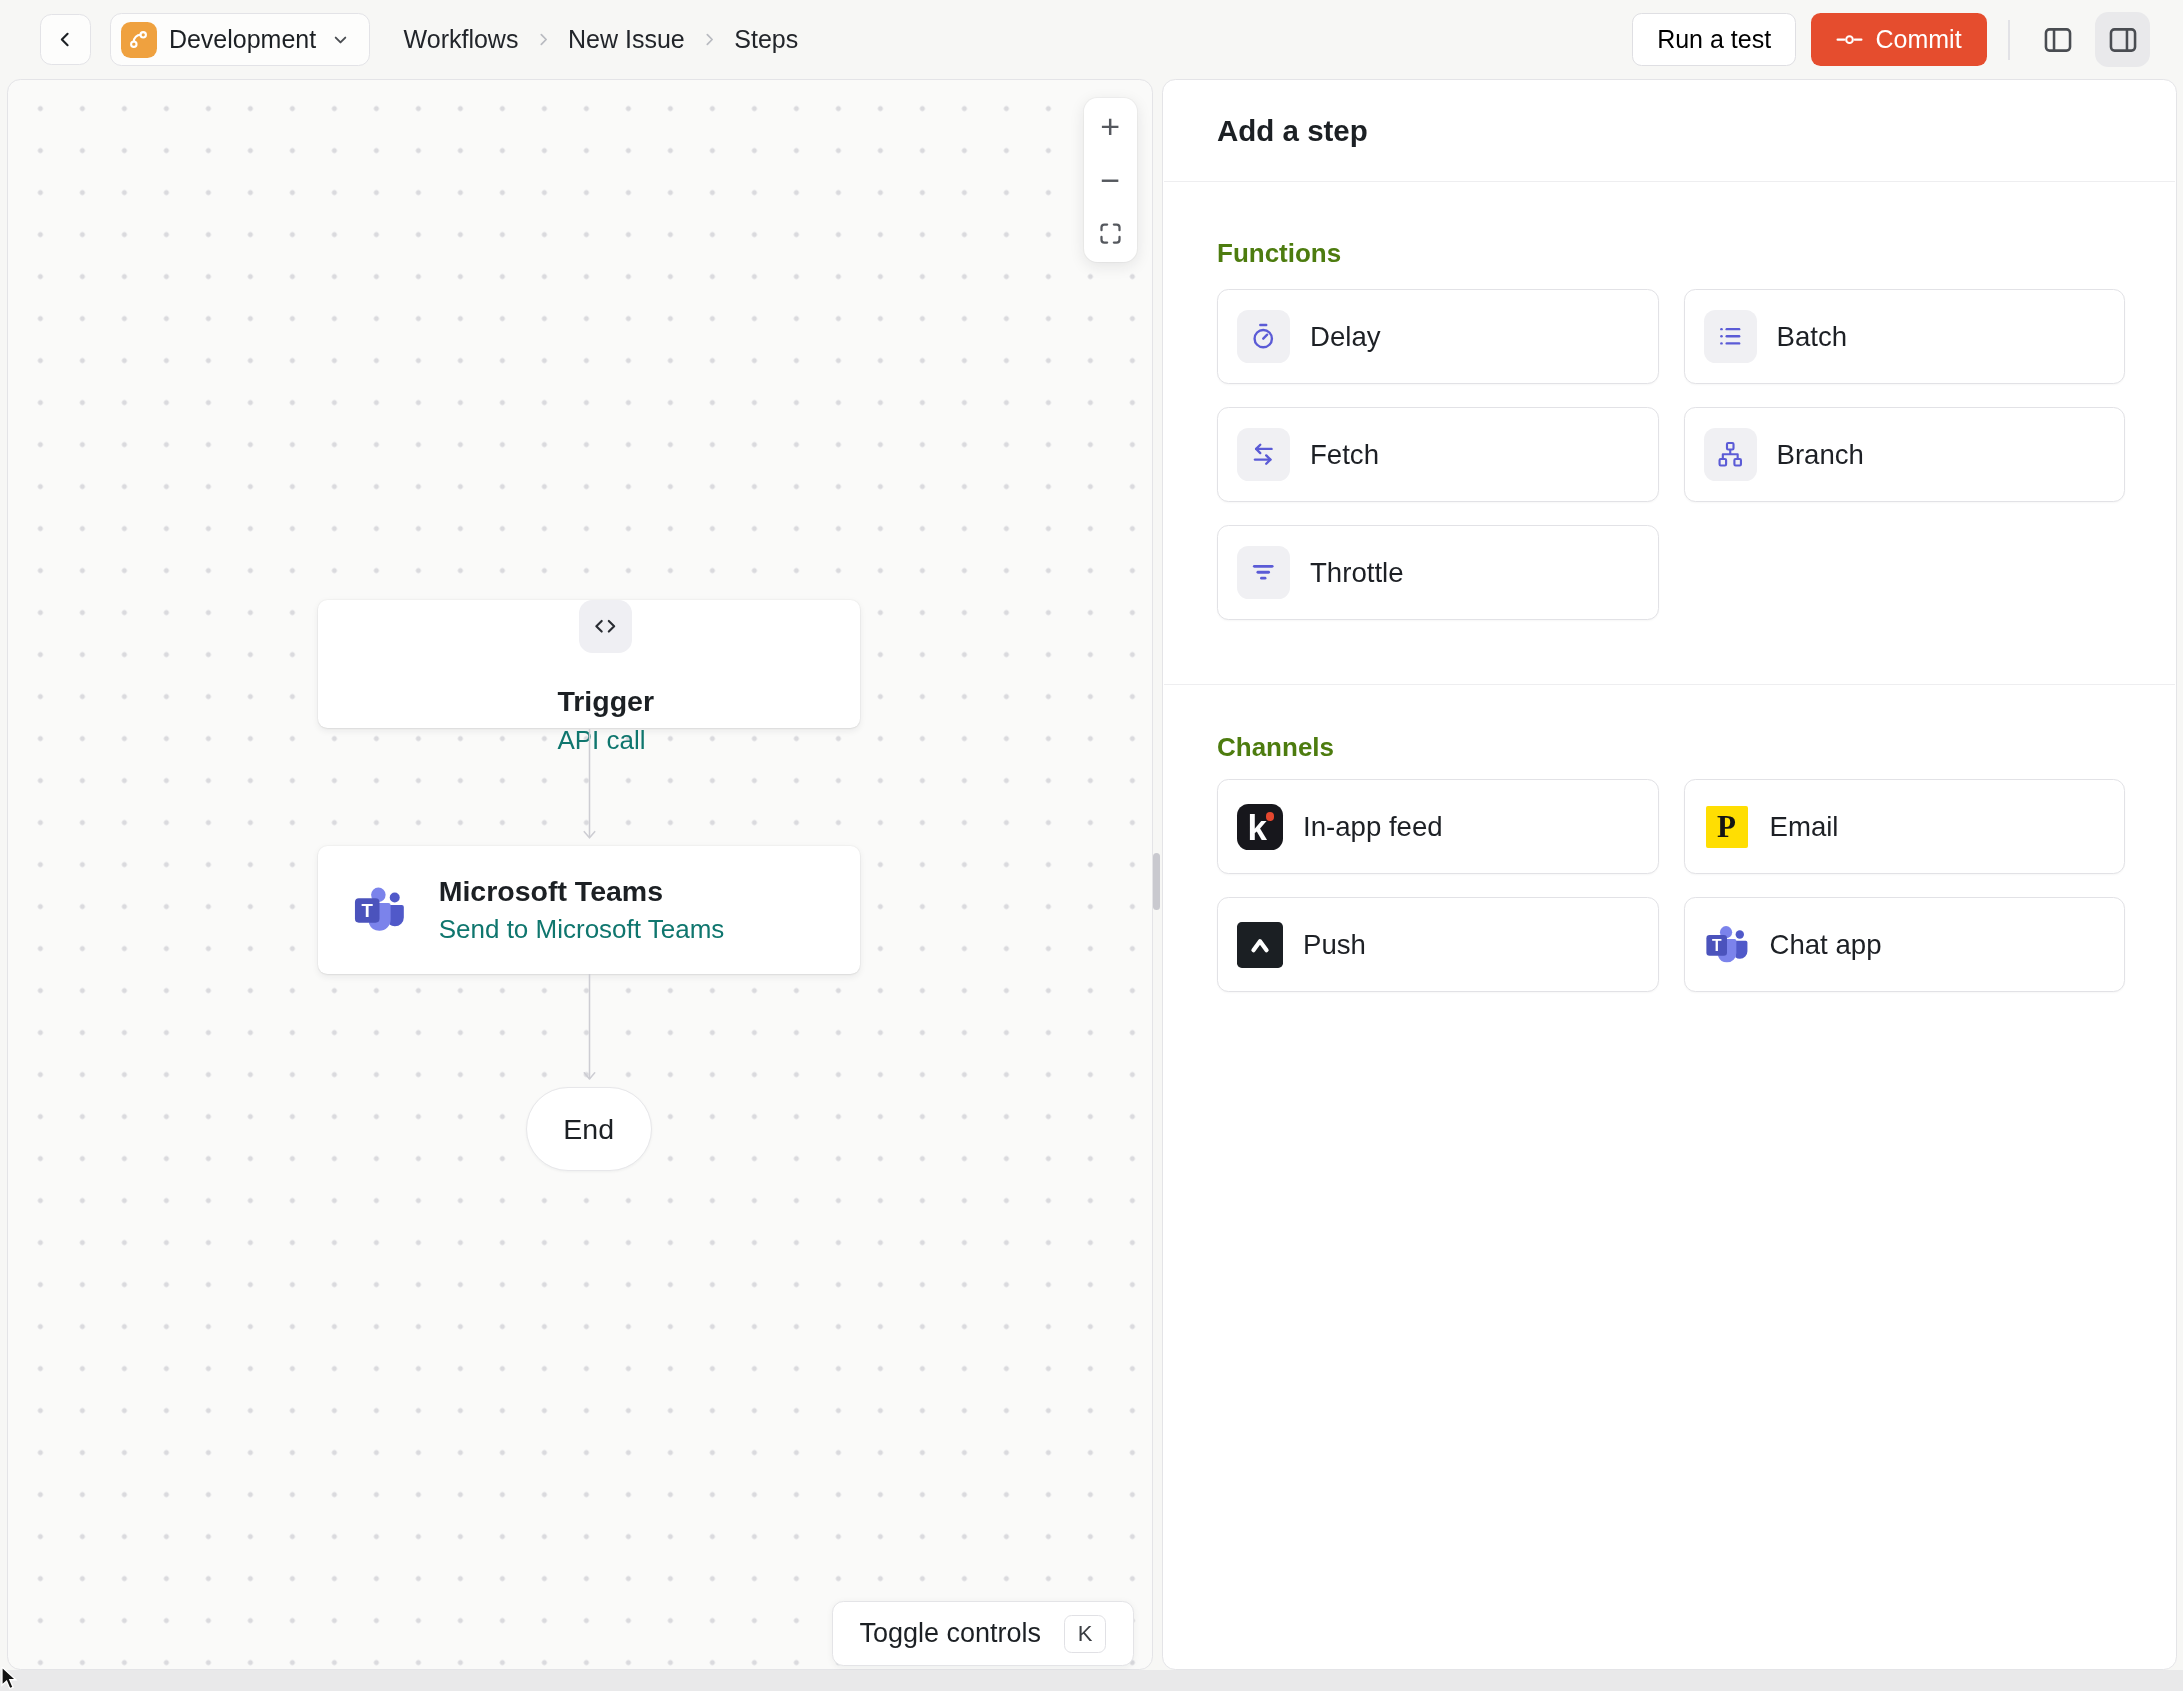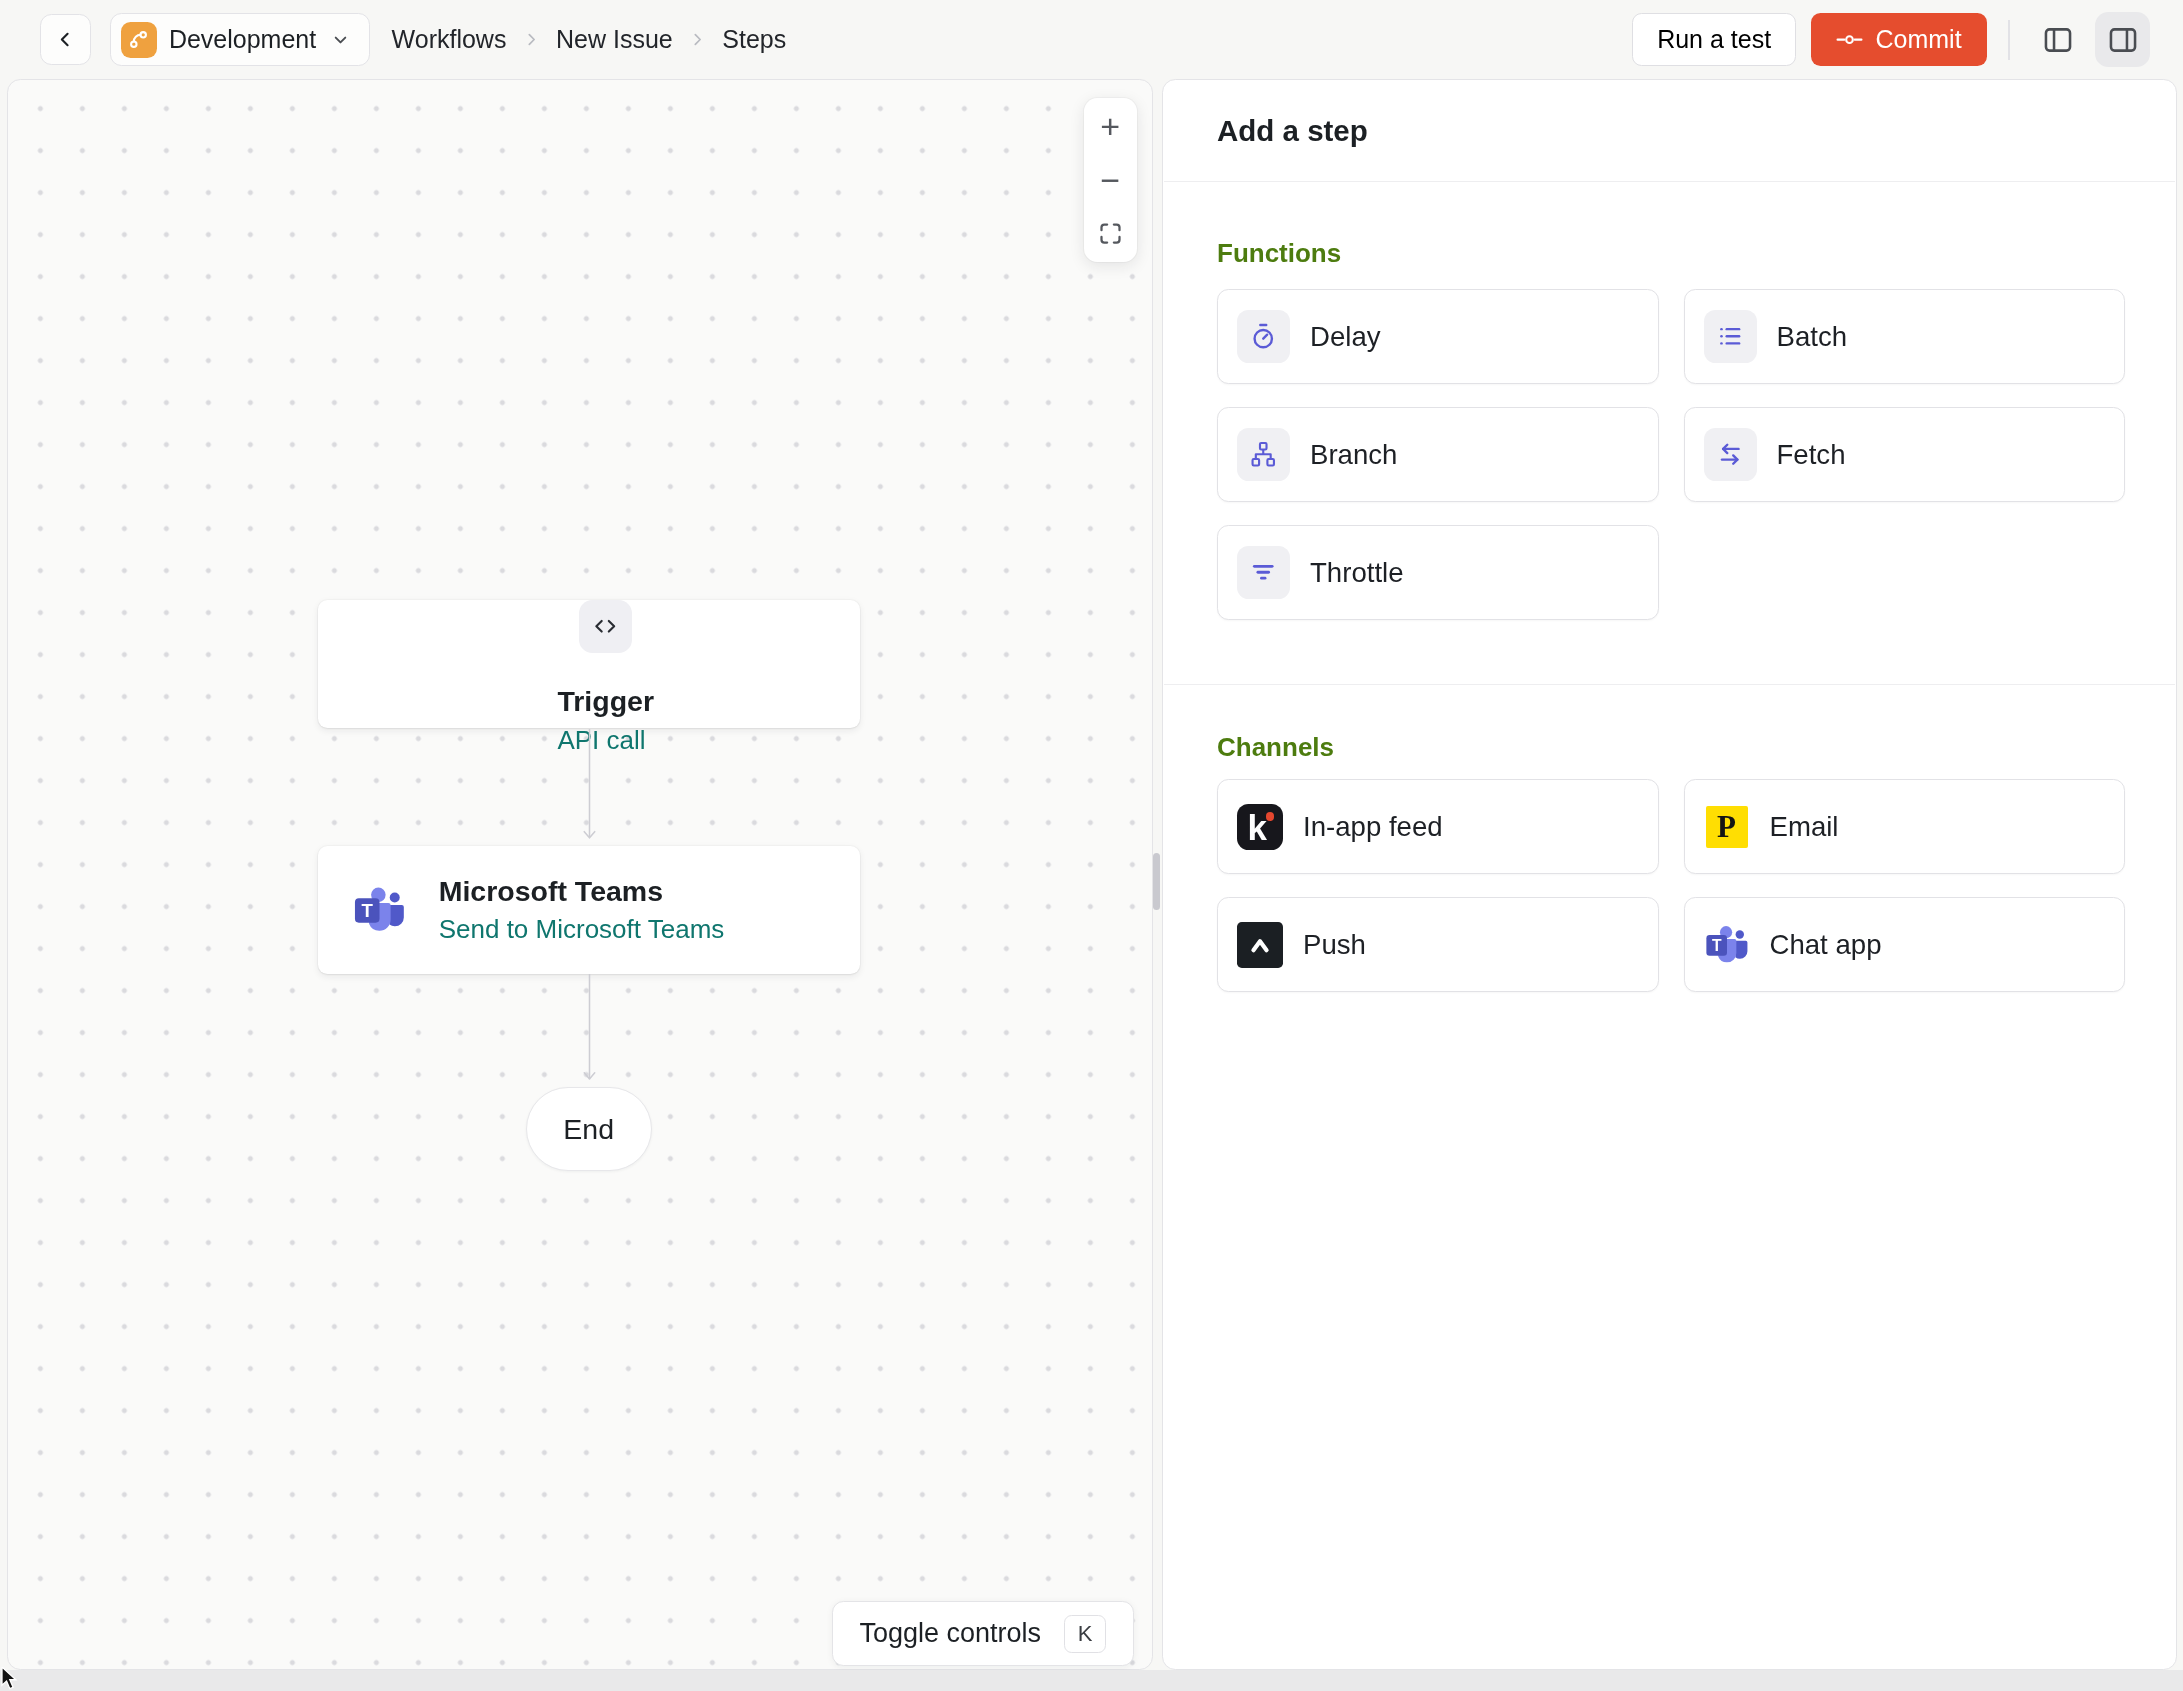--- a/index.html
+++ b/index.html
@@ -14,21 +14,21 @@
   
   .header { position:absolute; top:0; left:0; right:0; height:79px;
     display:flex; align-items:center; padding:0 34px 0 40px; }
   .btn-back { width:51px; height:51px; background:#FDFDFC; border:1.4px solid #E3E3E7;
     border-radius:11.4px; display:flex; align-items:center; justify-content:center; }
   .env-pill { margin-left:19px; height:53px; background:#FDFDFC; border:1.4px solid #E3E3E7;
     border-radius:11.4px; display:flex; align-items:center; gap:12.4px; padding:0 17px 0 9.5px; }
   .env-icon { width:36px; height:36px; border-radius:9.5px; background:#EFA13F;
     display:flex; align-items:center; justify-content:center; }
   .env-label { font-size:25px; font-weight:500; }
-  .breadcrumb { margin-left:22px; display:flex; align-items:center; gap:14.3px;
+  .breadcrumb { margin-left:34px; display:flex; align-items:center; gap:14.3px;
     font-size:25px; font-weight:500; color:#22252A; }
   .spacer { flex:1; }
   .btn-run { height:53px; padding:0 24px; background:#FFFFFF; border:1.4px solid #DFDFE3;
     border-radius:9.5px; display:flex; align-items:center; font-size:25px; font-weight:500; }
   .btn-commit { height:53px; padding:0 25px; margin-left:15px; background:#E54D2E; border:none;
     border-radius:9.5px; display:flex; align-items:center; gap:12.4px; color:#fff;
     font-size:25px; font-weight:500; }
   .header-vdivider { width:1.9px; height:40px; background:#E2E2E6; margin:0 21px; }
   .panel-toggle { width:55px; height:55px; border-radius:13.3px;
     display:flex; align-items:center; justify-content:center; }
@@ -292,40 +292,40 @@
             <line x1="9" y1="6" x2="19.5" y2="6"></line>
             <line x1="9" y1="12" x2="19.5" y2="12"></line>
             <line x1="9" y1="18" x2="19.5" y2="18"></line>
           </svg>
       </span>
       <span class="card-label">Batch</span>
     </div>
 
     <div class="card">
       <span class="fn-icon">
+        <svg width="28.5" height="28.5" viewBox="0 0 24 24" fill="none" stroke="#5B5BD6" stroke-width="2" stroke-linecap="round" stroke-linejoin="round">
+            <line x1="6" y1="7.5" x2="19" y2="7.5"></line>
+            <polyline points="9.5,4 6,7.5 9.5,11"></polyline>
+            <line x1="5" y1="16.5" x2="18" y2="16.5"></line>
+            <polyline points="14.5,13 18,16.5 14.5,20"></polyline>
+          </svg>
+      </span>
+      <span class="card-label">Fetch</span>
+    </div>
+
+    <div class="card">
+      <span class="fn-icon">
         <svg width="28.5" height="28.5" viewBox="0 0 24 24" fill="none" stroke="#5B5BD6" stroke-width="1.8" stroke-linejoin="round">
             <rect x="9.25" y="2.5" width="5.5" height="5.5" rx="1"></rect>
             <rect x="3" y="16" width="5.5" height="5.5" rx="1"></rect>
             <rect x="15.5" y="16" width="5.5" height="5.5" rx="1"></rect>
             <path d="M12 8 V12 M5.75 16 V12 H18.25 V16"></path>
           </svg>
       </span>
       <span class="card-label">Branch</span>
-    </div>
-
-    <div class="card">
-      <span class="fn-icon">
-        <svg width="28.5" height="28.5" viewBox="0 0 24 24" fill="none" stroke="#5B5BD6" stroke-width="2" stroke-linecap="round" stroke-linejoin="round">
-            <line x1="6" y1="7.5" x2="19" y2="7.5"></line>
-            <polyline points="9.5,4 6,7.5 9.5,11"></polyline>
-            <line x1="5" y1="16.5" x2="18" y2="16.5"></line>
-            <polyline points="14.5,13 18,16.5 14.5,20"></polyline>
-          </svg>
-      </span>
-      <span class="card-label">Fetch</span>
     </div>
 
     <div class="card">
       <span class="fn-icon">
         <svg width="28.5" height="28.5" viewBox="0 0 24 24" fill="none" stroke="#5B5BD6" stroke-width="2.4" stroke-linecap="round">
             <line x1="4.5" y1="7" x2="19.5" y2="7"></line>
             <line x1="7.5" y1="12" x2="16.5" y2="12"></line>
             <line x1="10.5" y1="17" x2="13.5" y2="17"></line>
           </svg>
       </span>

